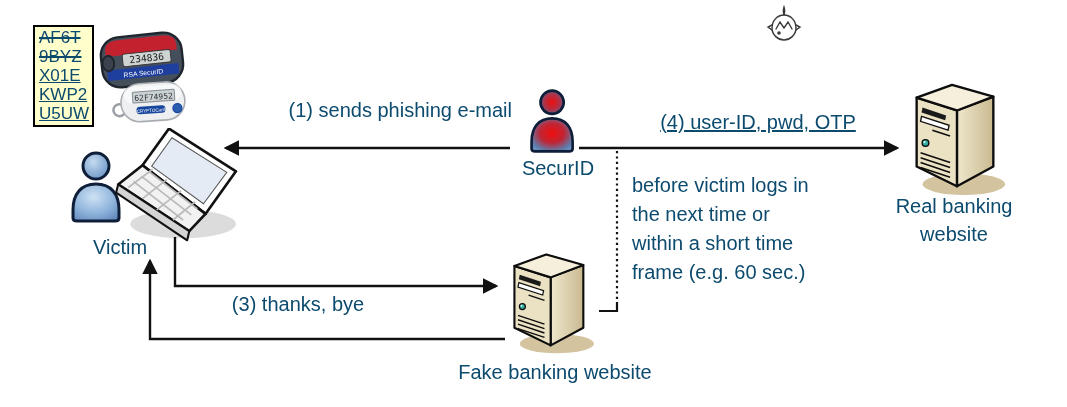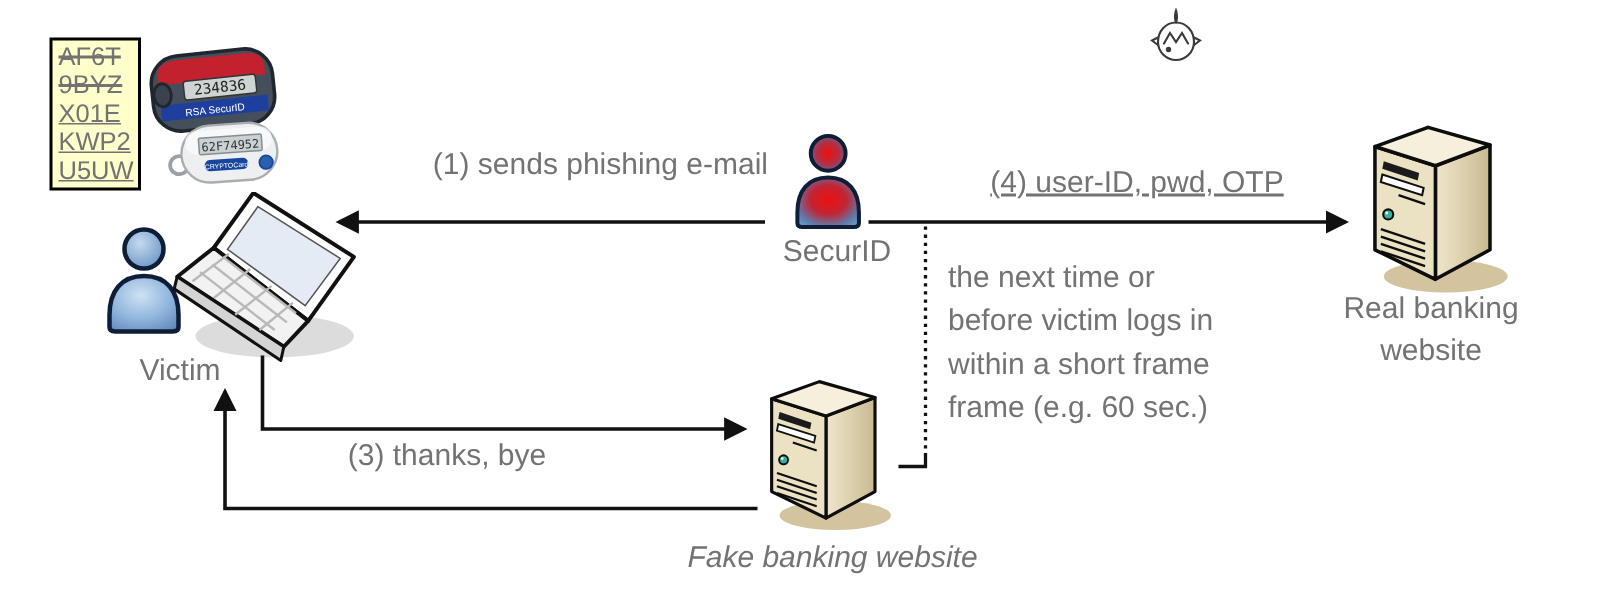--- a/index.html
+++ b/index.html
@@ -1,18 +1,18 @@
 <!DOCTYPE html>
 <html><head>
 <meta charset="utf-8">
 <style>
   html,body{margin:0;padding:0;background:#fff;}
   #canvas{
     position:relative;width:1067px;height:407px;background:#ffffff;
-    font-family:"Liberation Sans","DejaVu Sans",sans-serif;color:#737373;overflow:hidden;
+    font-family:"Liberation Sans","DejaVu Sans",sans-serif;color:#0c4a6e;overflow:hidden;
   }
   .abs{position:absolute;}
   .lbl{font-size:20px;line-height:24px;text-align:center;white-space:nowrap;}
   .note-line{font-size:20px;line-height:29px;white-space:nowrap;text-align:left;}
   
   #sticky{
     left:33px;top:25px;width:51px;background:#ffffcc;border:2px solid #000;
     padding:1px 2px 2px 4px;font-size:17px;line-height:19px;
   }
   .code{white-space:nowrap;text-decoration:underline;}
@@ -157,21 +157,21 @@
         <use href="#server-icon"></use>
       </svg>
   </div>
   <div class="abs lbl" style="left:878px;top:192px;width:152px;white-space:normal;line-height:28px;">Real banking website</div>
 
   <div class="abs" style="left:496px;top:250px;">
     <svg width="104" height="106" viewBox="0 0 108 120">
         <use href="#server-icon"></use>
       </svg>
   </div>
-  <div class="abs lbl" style="left:425px;top:360px;width:260px;font-style:italic;">Fake banking website</div>
+  <div class="abs lbl" style="left:425px;top:360px;width:260px;">Fake banking website</div>
 
   <svg class="abs" style="left:0;top:0;" width="1067" height="407">
     <defs>
       <marker id="ah" viewBox="0 0 10 10" refX="8.5" refY="5" markerWidth="6.5" markerHeight="6.5" orient="auto">
         <path d="M0,0 L10,5 L0,10 z" fill="#111"></path>
       </marker>
     </defs>
     <g stroke="#111" stroke-width="2.4" fill="none">
       <line x1="510" y1="148" x2="226" y2="148" marker-end="url(#ah)"></line>
       <line x1="579" y1="148" x2="897" y2="148" marker-end="url(#ah)"></line>
@@ -180,19 +180,19 @@
       <line x1="617" y1="151" x2="617" y2="302" stroke-width="2.2" stroke-dasharray="2.2,3.2"></line>
       <path d="M617,302 L617,311 L599,311" stroke-width="2.2"></path>
     </g>
   </svg>
 
   <div class="abs lbl" style="left:220px;top:98px;width:292px;text-align:right;">(1) sends phishing e-mail</div>
   <div class="abs lbl" style="left:618px;top:110px;width:280px;text-decoration:underline;">(4) user-ID, pwd, OTP</div>
   <div class="abs lbl" style="left:153px;top:292px;width:290px;">(3) thanks, bye</div>
 
   <div class="abs" style="left:632px;top:171px;">
+    <div class="note-line">before victim logs in</div>
     <div class="note-line">the next time or</div>
-    <div class="note-line">before victim logs in</div>
-    <div class="note-line">within a short frame</div>
+    <div class="note-line">within a short time</div>
     <div class="note-line">frame (e.g. 60 sec.)</div>
   </div>
 
 </div>
 
 </body></html>

